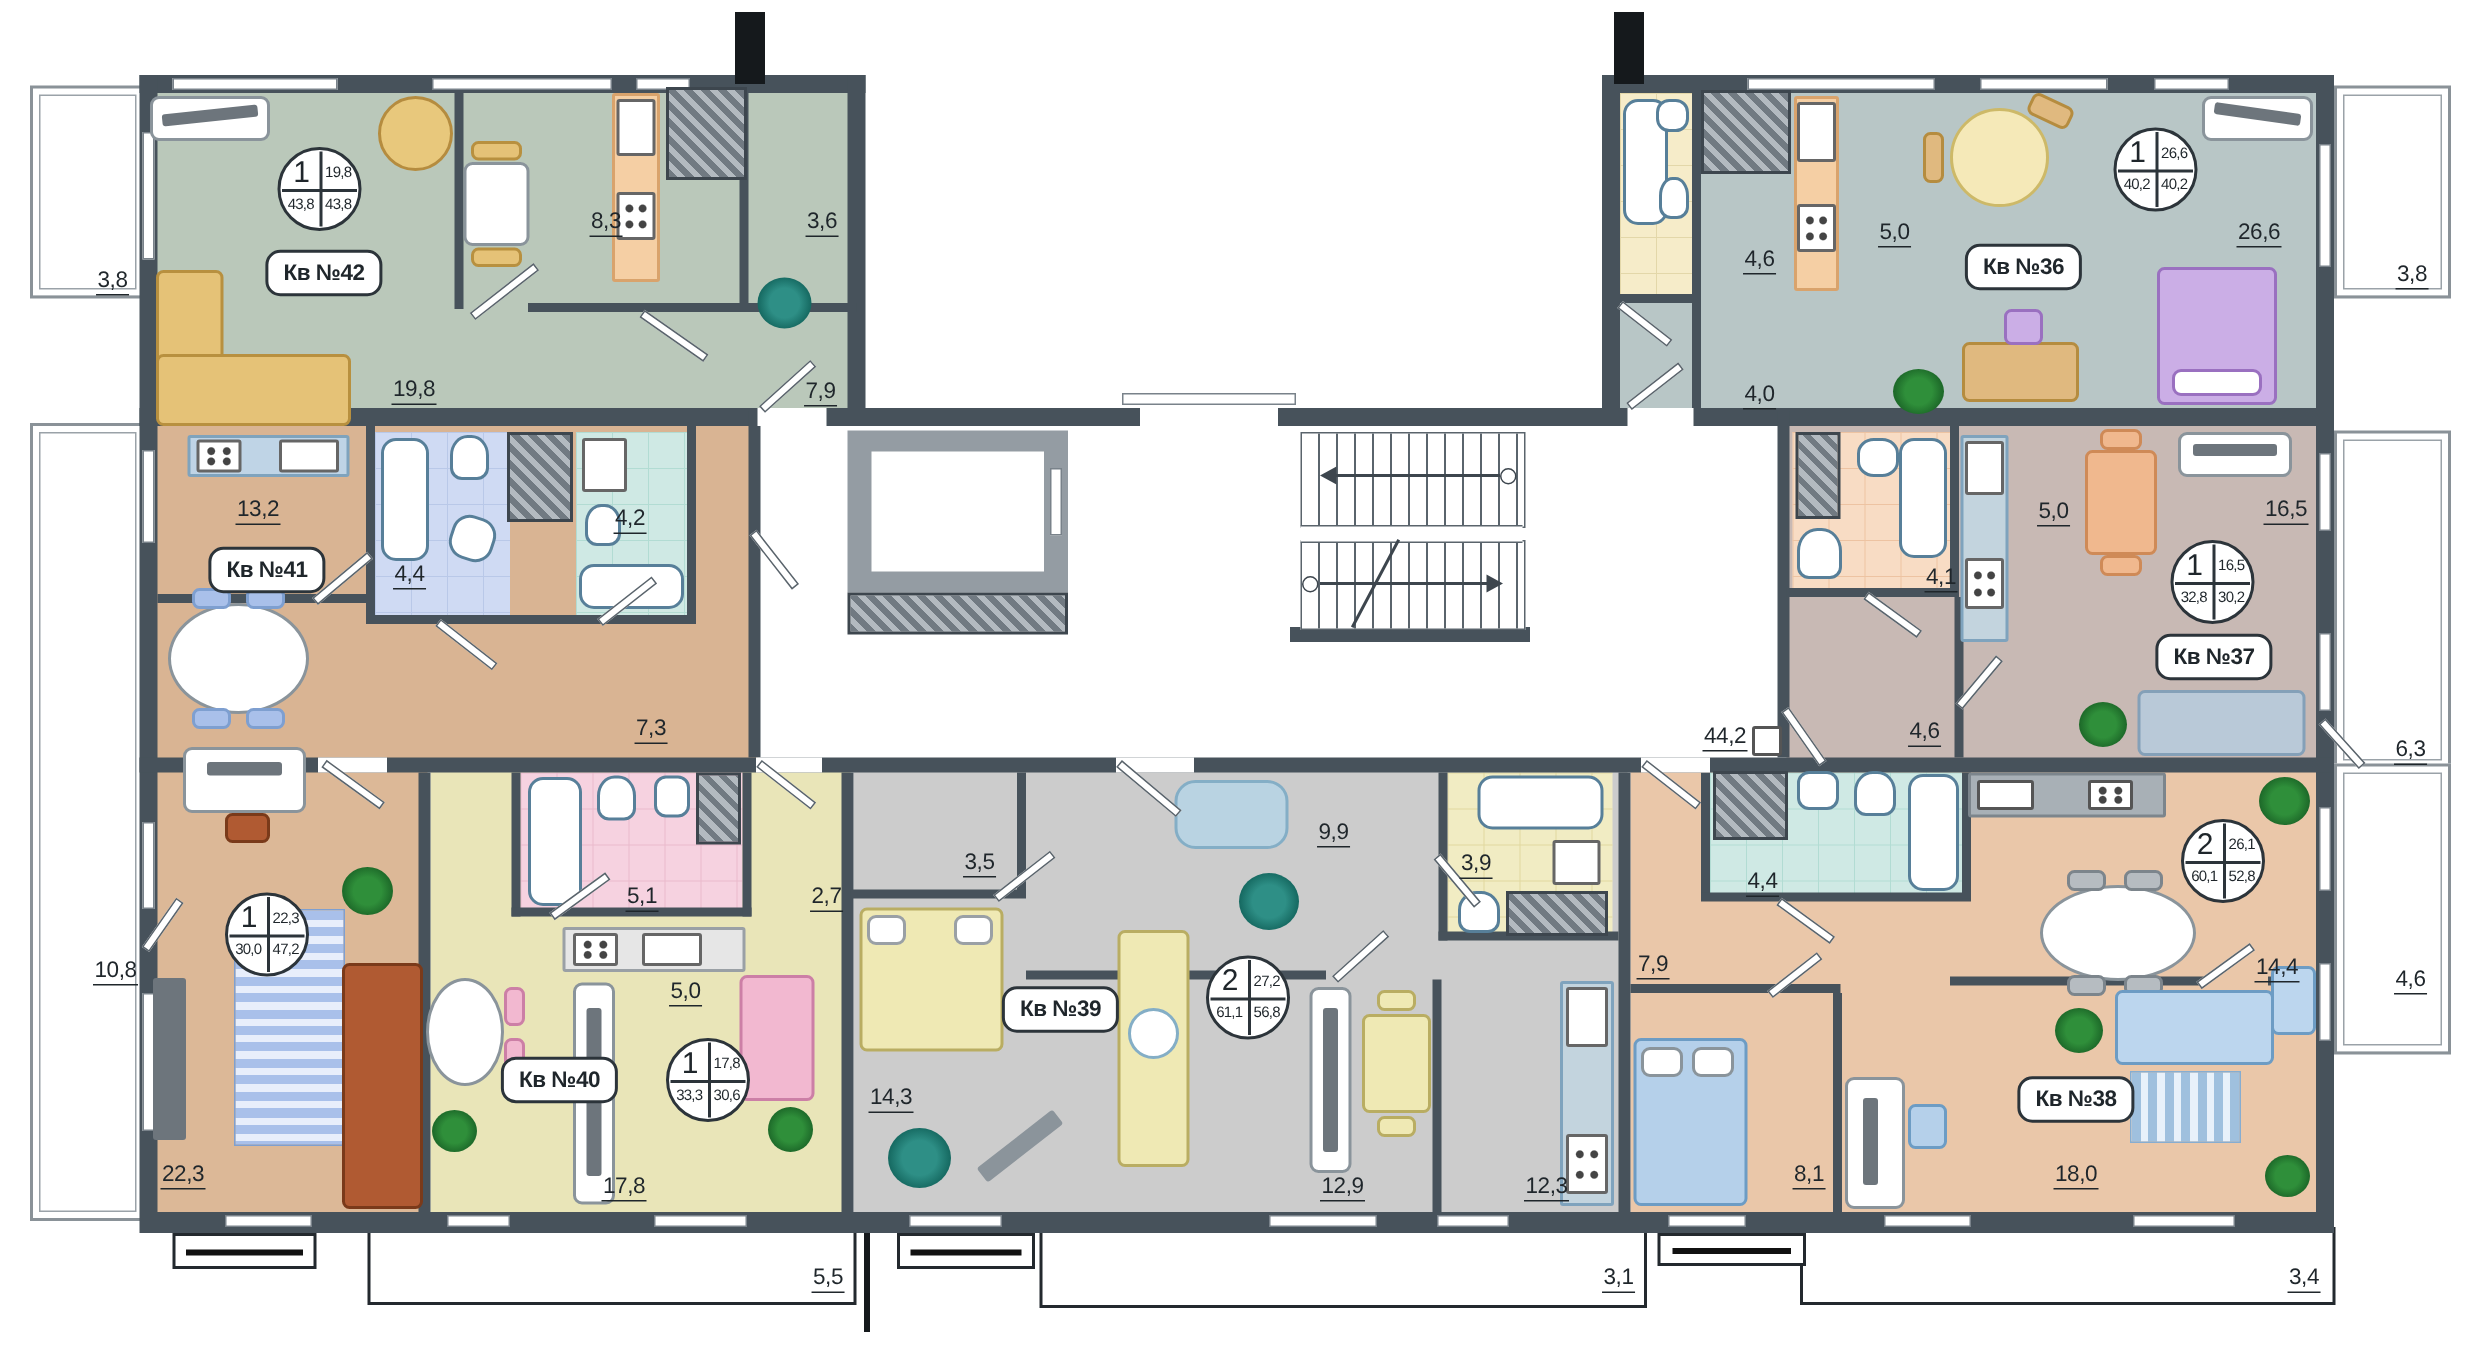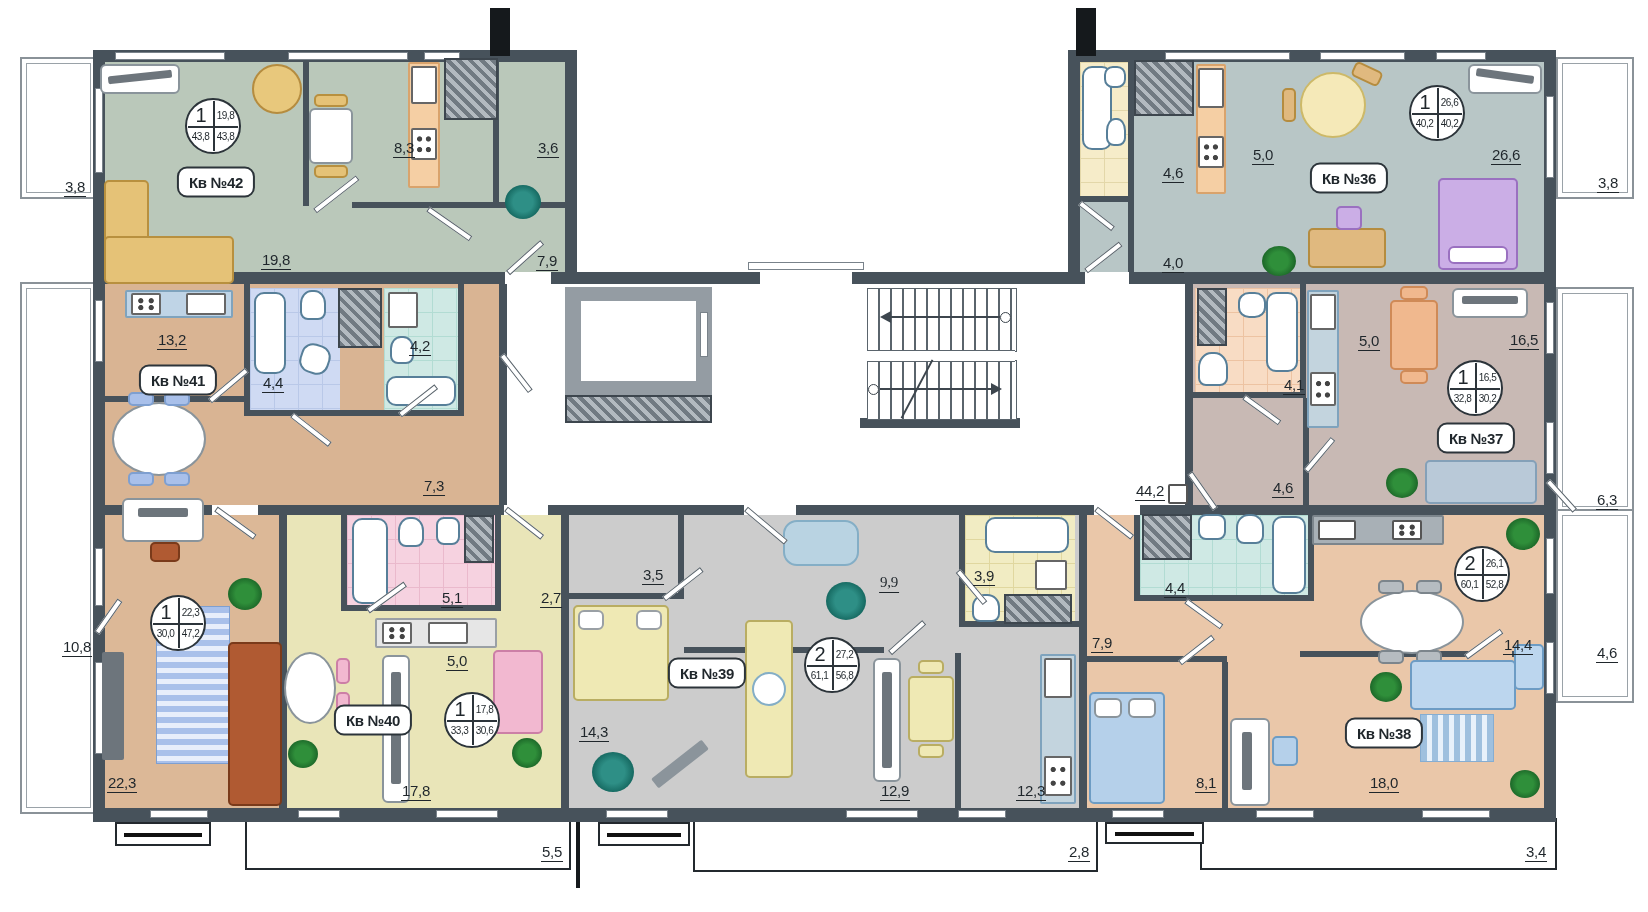--- a/index.html
+++ b/index.html
@@ -434,27 +434,27 @@
   <div class="area" style="left:404px;top:149px;">8,3</div>
   <div class="area" style="left:548px;top:149px;">3,6</div>
   <div class="area" style="left:547px;top:262px;">7,9</div>
 
   <div class="area" style="left:172px;top:341px;">13,2</div>
   <div class="area" style="left:273px;top:384px;">4,4</div>
   <div class="area" style="left:420px;top:347px;text-align:center;">4,2</div>
   <div class="area" style="left:434px;top:487px;">7,3</div>
   <div class="area" style="left:122px;top:784px;">22,3</div>
 
-  <div class="area" style="left:452px;top:599px;">5,1</div>
+  <div class="area" style="left:428px;top:599px;">5,1</div>
   <div class="area" style="left:551px;top:599px;">2,7</div>
   <div class="area" style="left:457px;top:662px;">5,0</div>
   <div class="area" style="left:416px;top:792px;">17,8</div>
 
   <div class="area" style="left:653px;top:576px;">3,5</div>
-  <div class="area" style="left:889px;top:584px;font-family:Liberation Serif, serif;">9,9</div>
+  <div class="area" style="left:889px;top:556px;">9,9</div>
   <div class="area" style="left:984px;top:577px;">3,9</div>
   <div class="area" style="left:594px;top:733px;">14,3</div>
   <div class="area" style="left:895px;top:792px;">12,9</div>
   <div class="area" style="left:1031px;top:792px;">12,3</div>
 
   <div class="area" style="left:1102px;top:644px;">7,9</div>
   <div class="area" style="left:1175px;top:589px;">4,4</div>
   <div class="area" style="left:1518px;top:646px;">14,4</div>
   <div class="area" style="left:1206px;top:784px;">8,1</div>
   <div class="area" style="left:1384px;top:784px;">18,0</div>
@@ -470,16 +470,16 @@
   <div class="area" style="left:1506px;top:156px;">26,6</div>
 
   <div class="area" style="left:1150px;top:492px;">44,2</div>
 
   <div class="dim" style="left:75px;top:188px;">3,8</div>
   <div class="dim" style="left:77px;top:648px;">10,8</div>
   <div class="dim" style="left:1608px;top:184px;">3,8</div>
   <div class="dim" style="left:1607px;top:501px;">6,3</div>
   <div class="dim" style="left:1607px;top:654px;">4,6</div>
   <div class="dim" style="left:552px;top:853px;">5,5</div>
-  <div class="dim" style="left:1079px;top:853px;">2,8</div>
+  <div class="dim" style="left:1079px;top:853px;">3,1</div>
   <div class="dim" style="left:1536px;top:853px;">3,4</div>
 
 </div>
 
 </body></html>

